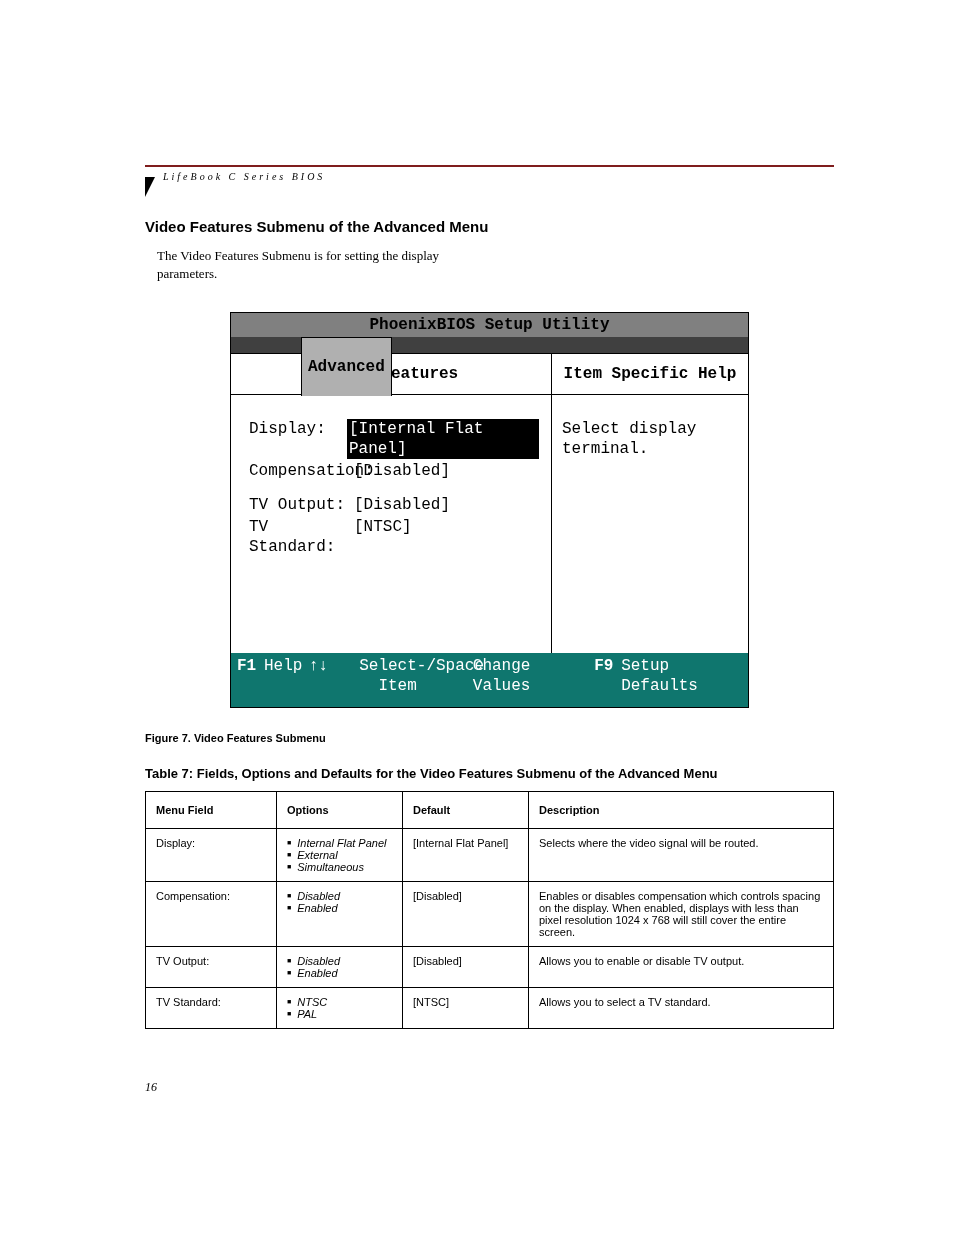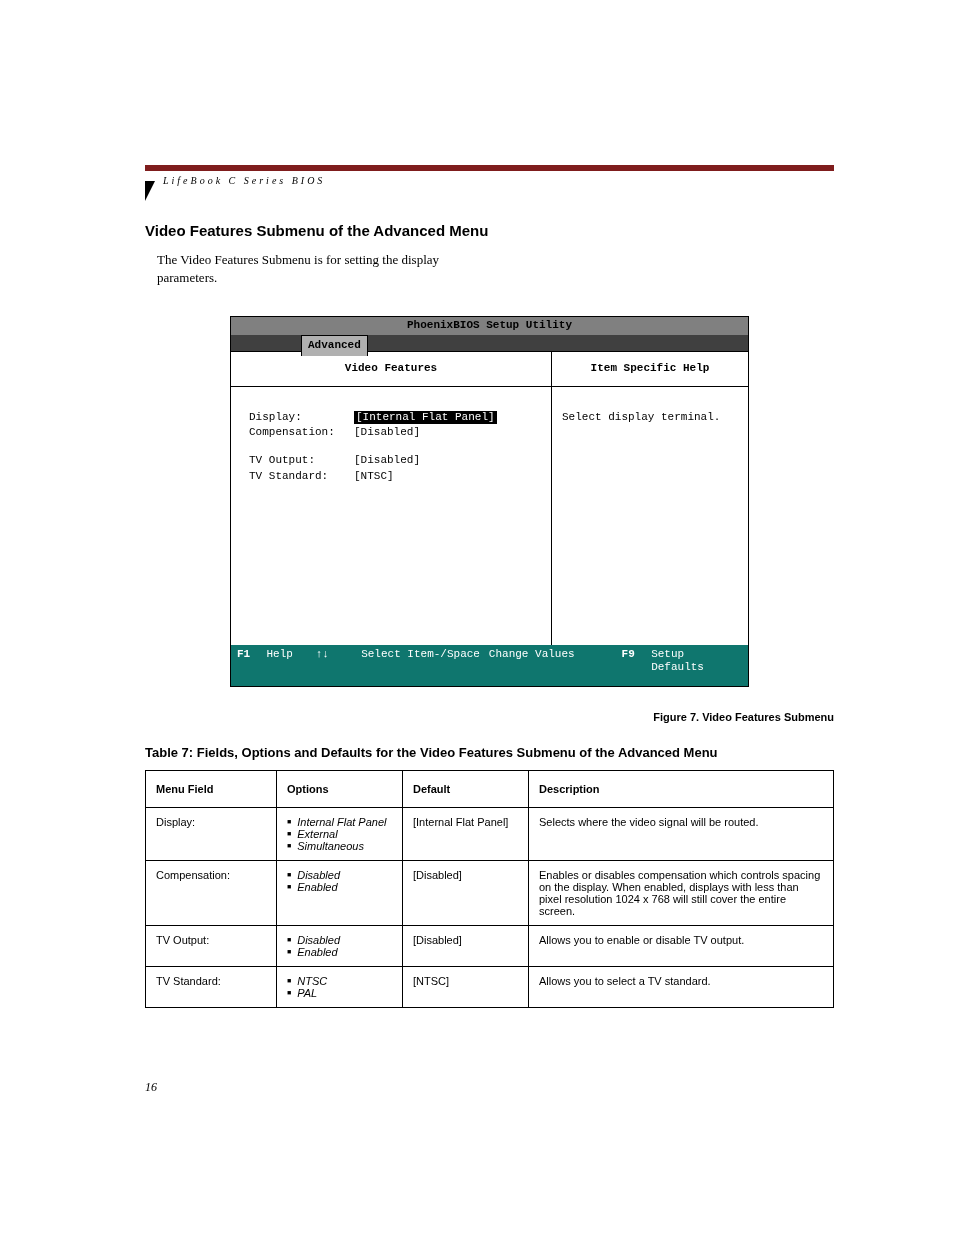--- a/index.html
+++ b/index.html
@@ -11,21 +11,21 @@
     font-size: 13px;
   }
   .page {
     width: 954px;
     height: 1235px;
     position: relative;
     box-sizing: border-box;
     padding: 165px 120px 0 145px;
   }
   .header-rule {
-    border-top: 6px solid #7f1d1d;
+    border-top: 2px solid #7f1d1d;
     position: relative;
     margin-bottom: 6px;
   }
   .header-text {
     font-family: Georgia, serif;
     font-size: 10px;
     letter-spacing: 3px;
     font-style: italic;
     padding-left: 18px;
     margin-top: 4px;
@@ -50,21 +50,21 @@
     line-height: 1.35;
     margin: 12px;
     max-width: 320px;
   }
   
   .bios-box {
     margin: 30px auto 0 auto;
     width: 517px;
     border: 1px solid #000;
     font-family: 'Courier New', monospace;
-    font-size: 11px;
+    font-size: 16px;
     line-height: 1.25;
     color: #000;
   }
   .bios-title {
     background: #808080;
     text-align: center;
     padding: 2px 0;
     font-weight: bold;
   }
   .bios-tabs {
@@ -72,21 +72,21 @@
     color: #fff;
     height: 16px;
     position: relative;
   }
   .bios-tab-active {
     position: absolute;
     left: 70px;
     top: 0;
     background: #b0b0b0;
     color: #000;
-    padding: 3px 6px;
+    padding: 19px 6px;
     font-weight: bold;
     border: 1px solid #000;
     border-bottom: none;
   }
   .bios-main {
     display: flex;
     border-top: 1px solid #000;
     align-items: flex-end;
   }
   .bios-left {
@@ -142,21 +142,21 @@
   .triangle-r {
     display: inline-block;
     width: 0; height: 0;
     border-top: 4px solid transparent;
     border-bottom: 4px solid transparent;
     border-left: 6px solid #fff;
     vertical-align: middle;
     margin: 0 2px;
   }
   .caption {
-    text-align: right;
+    text-align: left;
     font-family: Arial, Helvetica, sans-serif;
     font-size: 11px;
     font-weight: bold;
     margin-top: 24px;
   }
   .table-title {
     font-family: Arial, Helvetica, sans-serif;
     font-weight: bold;
     font-size: 13px;
     margin: 22px 0 10px 0;

